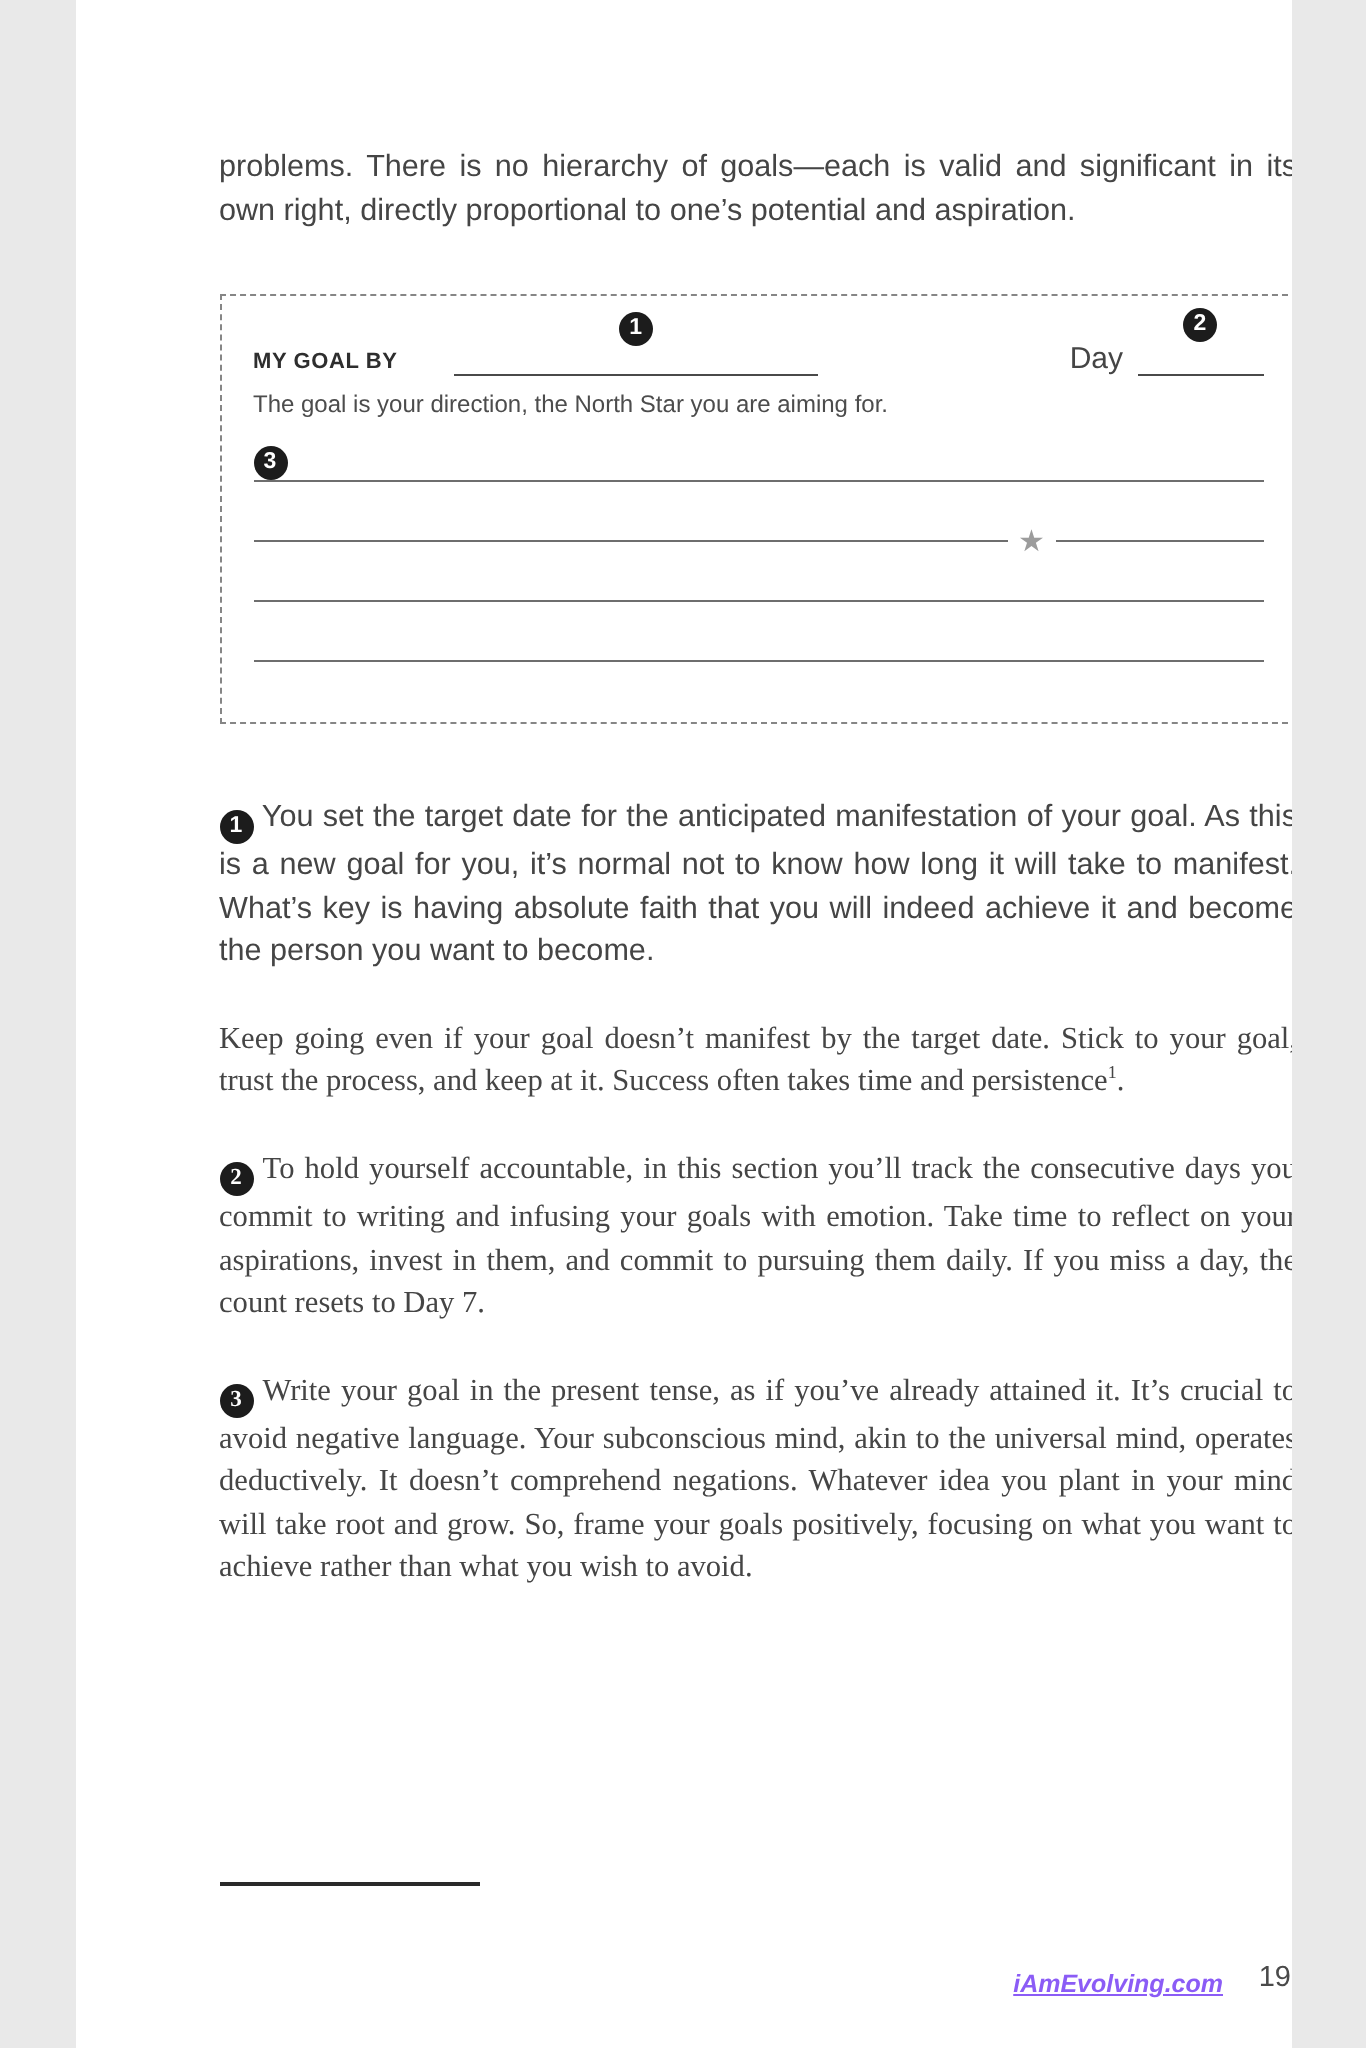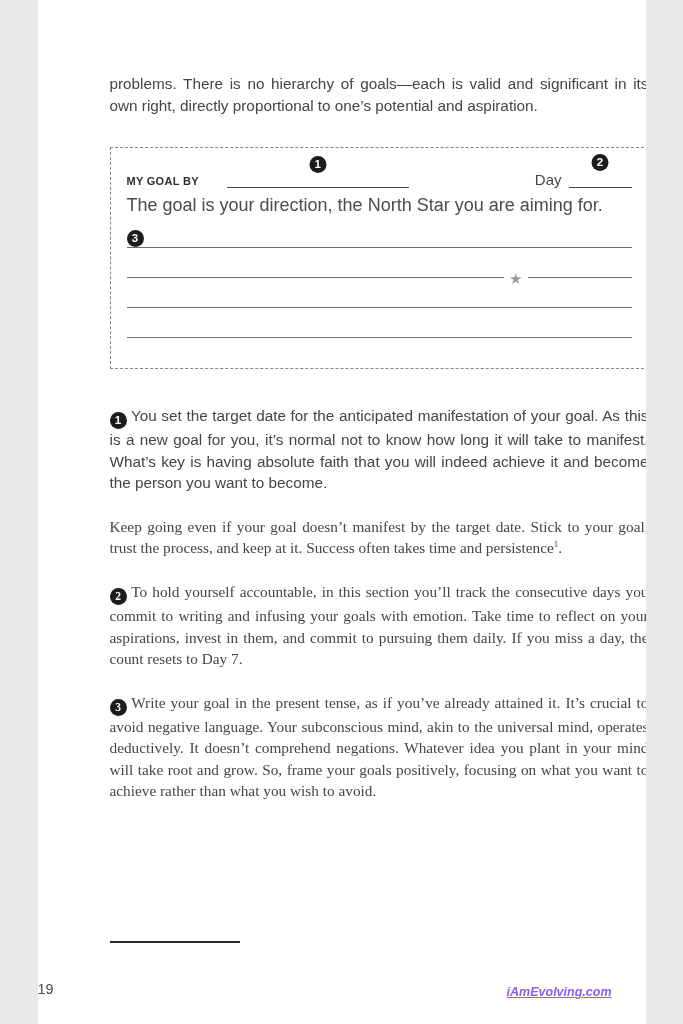--- a/index.html
+++ b/index.html
@@ -78,21 +78,21 @@
   .day-line {
     position: relative;
     width: 63px;
     margin-left: 7px;
     border-bottom: 1.5px solid #4a4a4a;
     height: 20px;
   }
   .day-line .badge.abs { left: 50%; transform: translateX(-50%); top: -14px; }
   .goal-caption {
     margin-top: 7px;
-    font-size: 18px;
+    font-size: 12px;
     color: #4c4c4c;
   }
   .goal-badge-row { margin-top: 9px; height: 17px; }
   .write-line {
     border-bottom: 1.4px solid #6e6e6e;
     height: 30px;
   }
   .write-line.first { height: 6px; }
   .star-line {
     display: flex;
@@ -131,21 +131,21 @@
     width: 412px;
   }
   .footnote sup { font-size: 7.5px; vertical-align: 4px; }
 
   
   .page-number {
     position: absolute;
     left: 0;
     right: 0;
     top: 981px;
-    text-align: left;
+    text-align: right;
     font-size: 14.5px;
     color: #4a4a4a;
   }
   .site-link {
     position: absolute;
     right: 34px;
     top: 985px;
     font-size: 12.5px;
     font-weight: bold;
     color: #8b5cf6;

